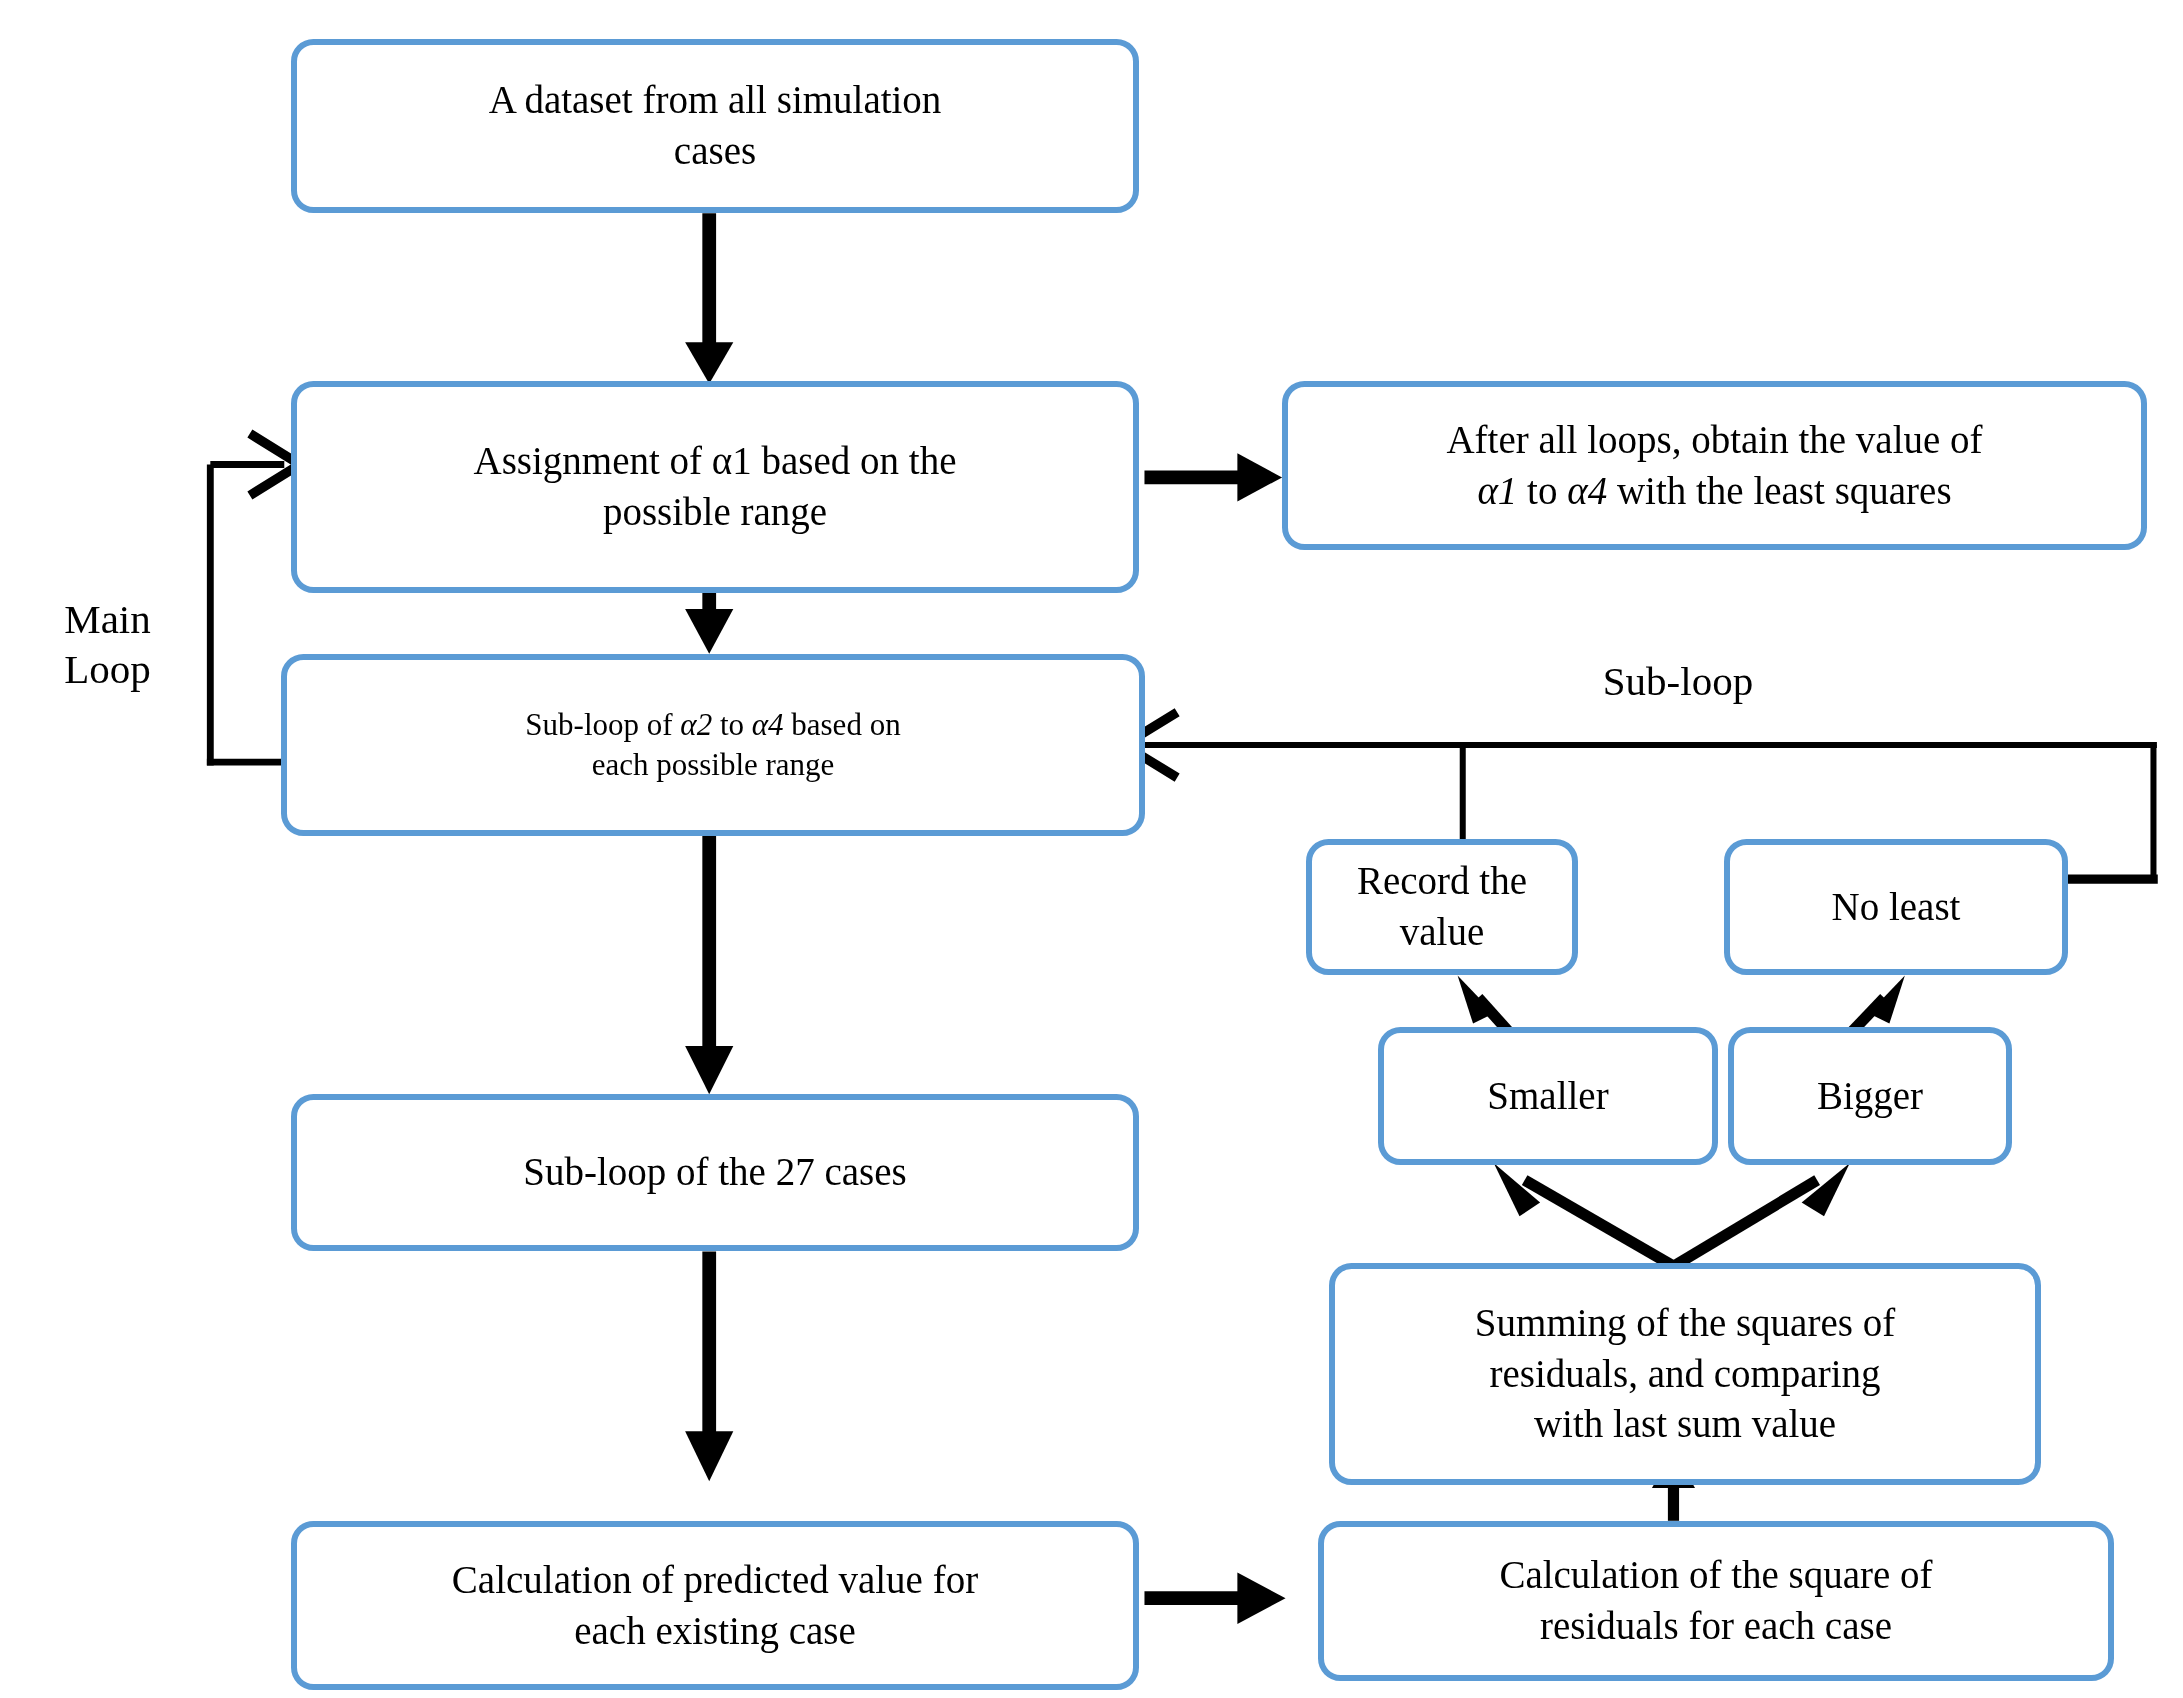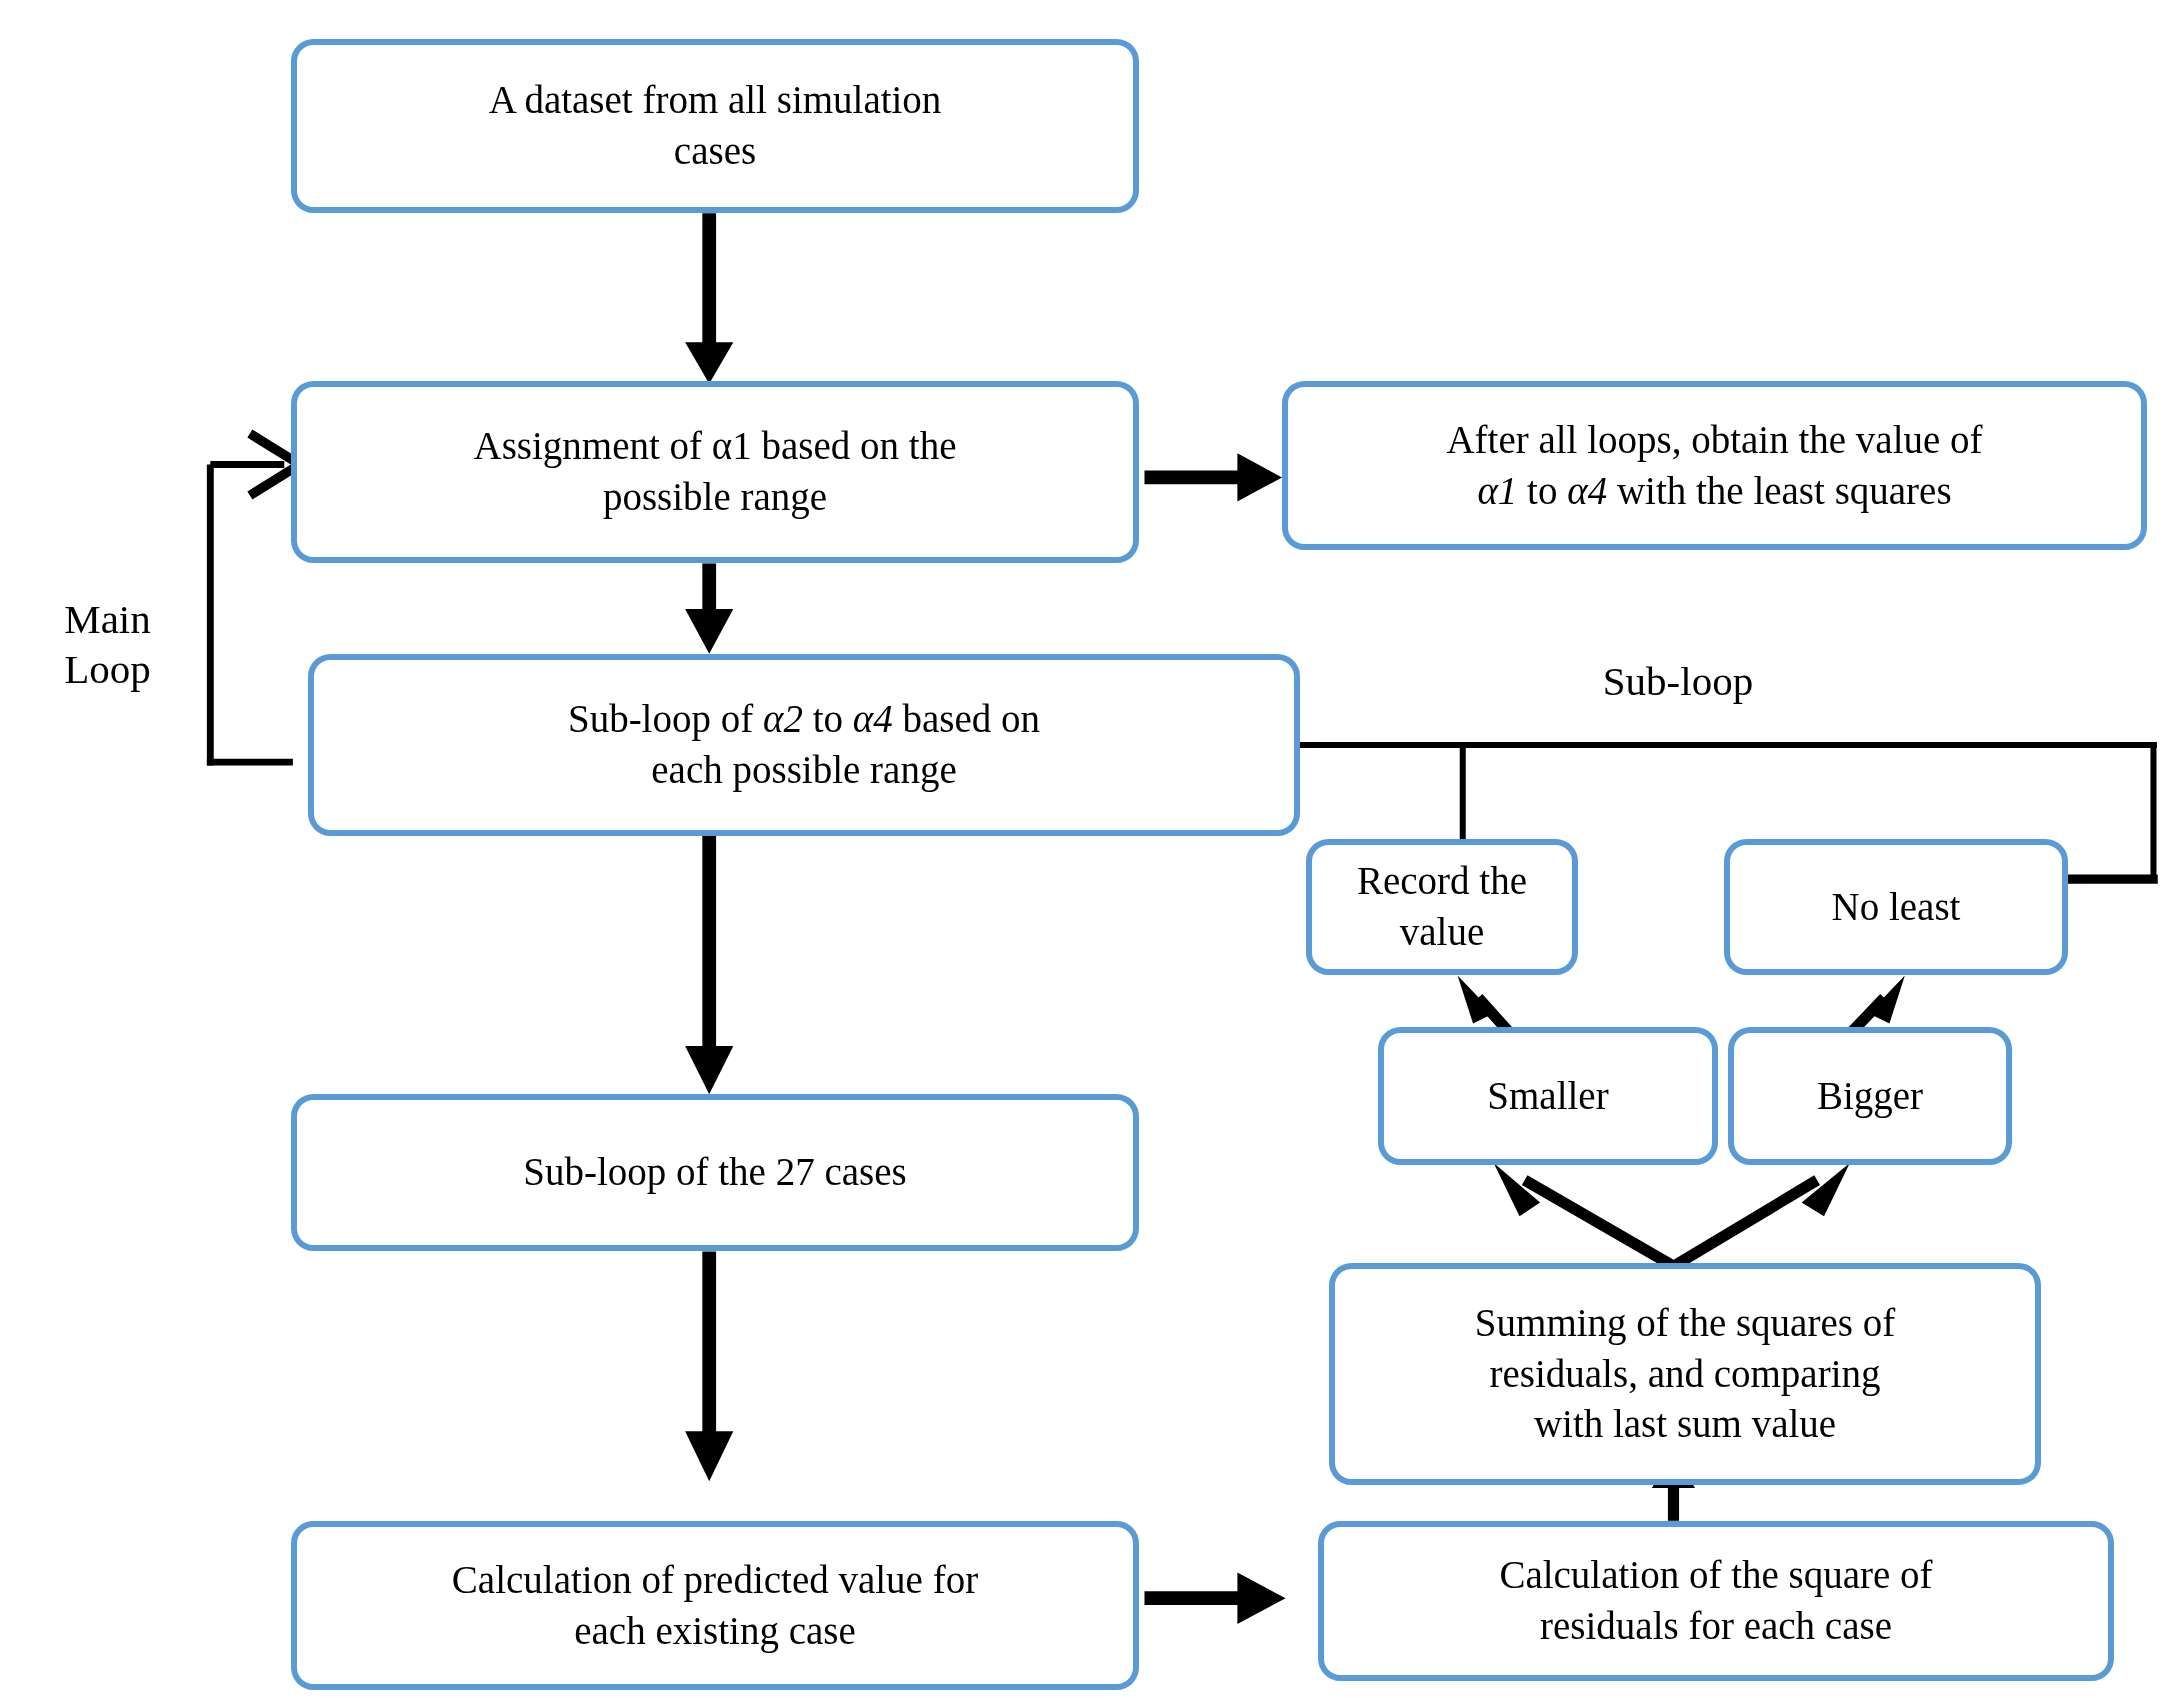--- a/index.html
+++ b/index.html
@@ -123,35 +123,35 @@
     </g>
   </svg>
 
   <div class="node" style="left:291px;top:39px;width:848px;height:174px;font-size:39px;">
     <span class="txt">
       <span>A dataset from all simulation</span><br>
       <span>cases</span>
     </span>
   </div>
 
-  <div class="node" style="left:291px;top:381px;width:848px;height:182px;font-size:39px;">
+  <div class="node" style="left:291px;top:381px;width:848px;height:212px;font-size:39px;">
     <span class="txt">
       <span>Assignment of </span><span class="symu">α1</span><span> based on the</span><br>
       <span>possible range</span>
     </span>
   </div>
 
   <div class="node" style="left:1282px;top:381px;width:865px;height:169px;font-size:39px;">
     <span class="txt">
       <span>After all loops, obtain the value of</span><br>
       <span class="sym">α1</span><span> to </span><span class="sym">α4</span><span> with the least squares</span>
     </span>
   </div>
 
-  <div class="node" style="left:308px;top:654px;width:992px;height:182px;font-size:39px;">
+  <div class="node" style="left:281px;top:654px;width:864px;height:182px;font-size:31px;">
     <span class="txt">
       <span>Sub-loop of </span><span class="sym">α2</span><span> to </span><span class="sym">α4</span><span> based on</span><br>
       <span>each possible range</span>
     </span>
   </div>
 
   <div class="node" style="left:291px;top:1094px;width:848px;height:157px;font-size:39px;">
     <span class="txt">Sub-loop of the 27 cases</span>
   </div>
 

